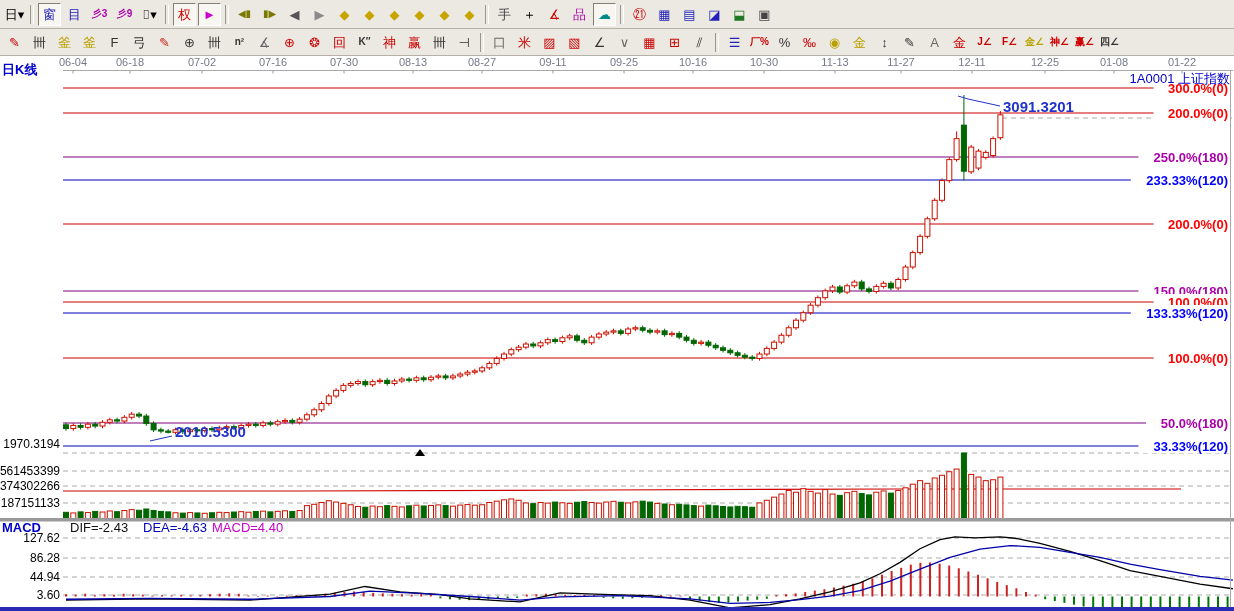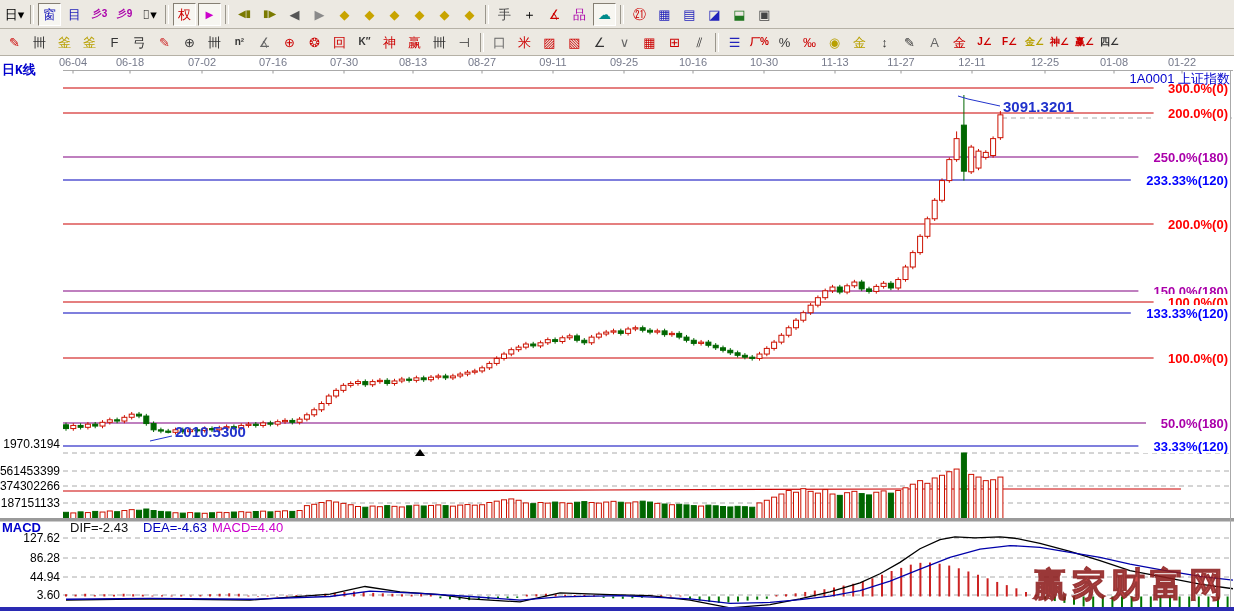--- a/index.html
+++ b/index.html
@@ -8,21 +8,21 @@
   .toolbar{position:absolute;left:0;width:1234px;background:#ece9e2;border-bottom:1px solid #b5b1a6;
            display:flex;align-items:center;padding-left:2px;box-sizing:border-box;}
   .tb1{top:0;height:29px;}
   .tb2{top:29px;height:27px;}
   .tbtn{width:21px;height:21px;margin:0 1px;display:inline-flex;align-items:center;justify-content:center;
         font-size:13px;line-height:1;border:1px solid transparent;cursor:pointer;flex:0 0 auto;}
   .tbtn.small{font-size:10px;font-weight:bold;}
   .tbtn.pressed{border-color:#857f73 #fff #fff #857f73;background:#f7f6f1;}
   .tsep{width:2px;height:19px;margin:0 3px;border-left:1px solid #9a968c;border-right:1px solid #fff;flex:0 0 auto;}
   .lbl{position:absolute;white-space:nowrap;}
-  #klabel{left:2px;top:61px;color:#0000cc;font-weight:bold;font-size:13px;font-family:Liberation Mono, monospace;}
+  #klabel{left:2px;top:61px;color:#0000cc;font-weight:bold;font-size:13px;}
   #symlabel{right:4px;top:70px;color:#0000cc;font-weight:normal;font-size:13px;}
   #watermark{position:absolute;right:6px;top:562px;font-size:34px;font-weight:bold;letter-spacing:5px;
              color:#d03636;-webkit-text-stroke:1px #8d1d1d;opacity:.88;z-index:6;}
   #bottombar{position:absolute;left:0;bottom:0;width:1234px;height:4px;background:#2a2ab2;z-index:7;}
   svg{position:absolute;left:0;top:0;}
   svg text{font-family:"Liberation Sans","DejaVu Sans",sans-serif;}
 </style>
 </head>
 <body>
 
@@ -719,15 +719,14 @@
       <text x="143" y="532" font-size="13" font-weight="normal" fill="#0000bb">DEA=-4.63</text>
       <text x="212" y="532" font-size="13" font-weight="normal" fill="#cc00cc">MACD=4.40</text>
       <polyline points="150,441 172,436" fill="none" stroke="#2233cc" stroke-width="1"></polyline>
       <text x="175" y="437" font-size="15" font-weight="bold" fill="#2233cc">2010.5300</text>
       <polyline points="958,96 968,99 1000,106" fill="none" stroke="#2233cc" stroke-width="1"></polyline>
       <text x="1003" y="112" font-size="15" font-weight="bold" fill="#2233cc">3091.3201</text>
       <line x1="1230.5" y1="70" x2="1230.5" y2="607" stroke="#aaa"></line>
     </svg>
   <div class="lbl" id="klabel">日K线</div>
   <div class="lbl" id="symlabel">1A0001 上证指数</div>
-  <div id="watermark">赢家财富网</div>
   <div id="bottombar"></div>
 </div>
 
 </body></html>

